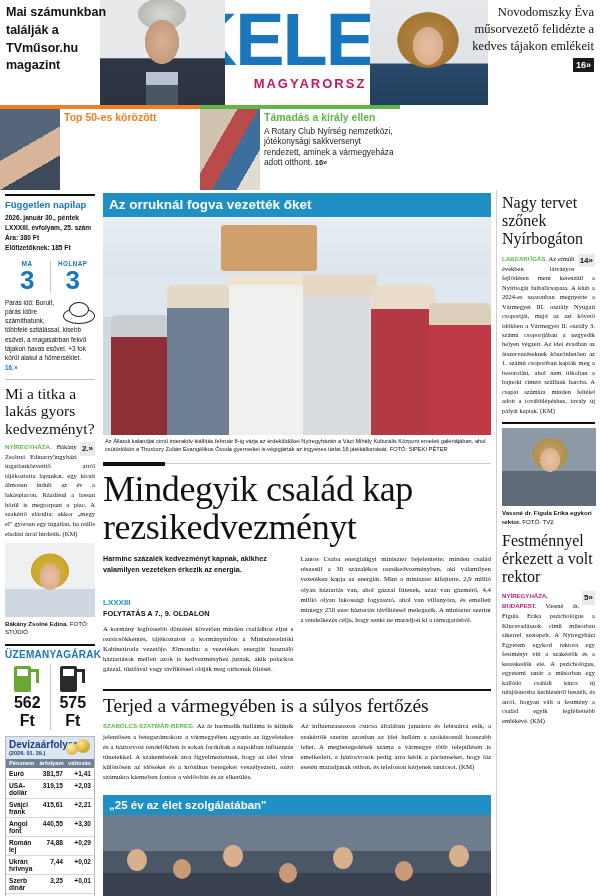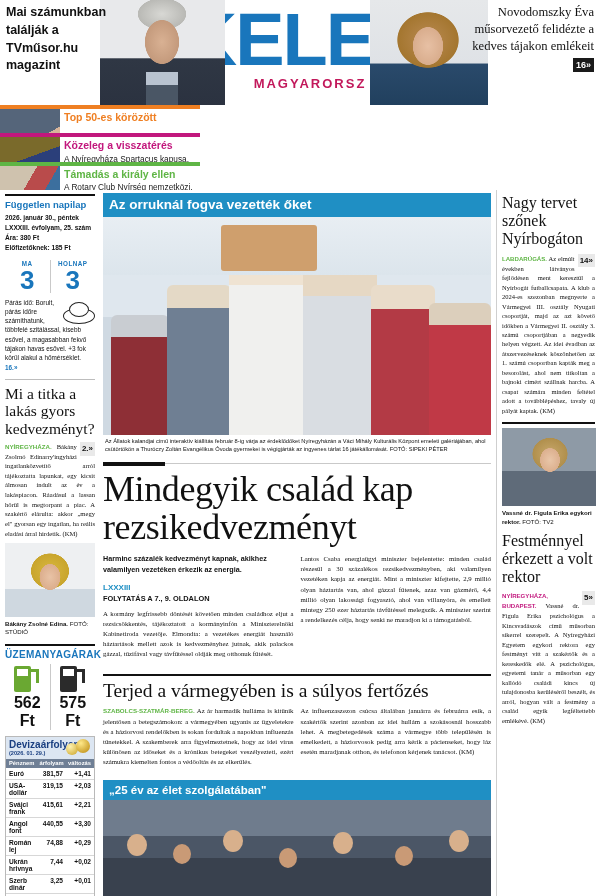--- a/index.html
+++ b/index.html
@@ -51,21 +51,21 @@
   }
   .mast-photo-right {
     position:absolute; right:112px; top:0; width:118px; height:105px; z-index:4;
     background:
       radial-gradient(ellipse 24px 30px at 58px 46px, #e7c0a4 0%, #d9ad8d 62%, rgba(0,0,0,0) 64%),
       radial-gradient(ellipse 42px 38px at 58px 40px, #b98a52 0%, #a4762f 72%, rgba(0,0,0,0) 74%),
       linear-gradient(#e6e8ea 0%, #dfe2e6 60%, #2a4a6b 61%, #21405e 100%);
   }
 
   
-  .promo-strip { display:flex; width:600px; height:85px;flex-direction:column; }
+  .promo-strip { display:flex; width:600px; height:85px; }
   .promo { position:relative; display:flex; width:200px; height:85px; overflow:hidden; }
   .promo .bar { position:absolute; left:0; top:0; right:0; height:4px; }
   .promo .thumb { width:60px; height:81px; margin-top:4px; flex:0 0 60px; }
   .promo .ptxt { flex:1; padding:7px 4px 0 4px; }
   .promo h3 { margin:0 0 2px 0; font-size:10.5px; font-weight:bold; line-height:1.1; }
   .promo p  { margin:0; font-size:8.3px; line-height:1.27; color:#1a1a1a; }
   .promo .pg { font-weight:bold; font-size:7.5px; }
   .p1 .bar{ background:#ef7f22;} .p1 h3{color:#ef7f22;}
   .p2 .bar{ background:#c2177d;} .p2 h3{color:#c2177d;}
   .p3 .bar{ background:#5fb545;} .p3 h3{color:#5fb545;}
@@ -139,21 +139,21 @@
   .lp-kid { position:absolute; bottom:0; border-radius:6px 6px 0 0; }
   .lead-cap { font-size:5.7px; line-height:1.4; padding:3px 2px 0 2px; margin:0; font-weight:bold; }
   .lead-cap span { font-weight:normal; }
   .mid-rule { display:flex; align-items:center; margin:8px 0 4px 0; }
   .mid-rule .thick { width:62px; height:4px; background:#111; }
   .mid-rule .thin  { flex:1; height:1px; background:#c9c9c9; }
   .main-hl { font-family:"Liberation Serif", serif; font-size:36px; line-height:1.07;
              font-weight:normal; margin:0 0 7px 0; letter-spacing:-.4px; }
   .mid-cols { display:flex; gap:7px; }
   .mc { flex:1; }
-  .standfirst { font-size:7.2px; font-weight:bold; line-height:1.5; margin:0 0 7px 0; }
+  .standfirst { font-size:7.2px; font-weight:bold; line-height:1.5; margin:0 0 22px 0; }
   .city { font-size:8px; font-weight:bold; color:#1f8fc4; margin:0 0 2px 0; }
   .cont { font-size:7.4px; font-weight:bold; margin:0 0 6px 0; }
   .txt-justify { font-family:"Liberation Serif", serif; font-size:6.8px; line-height:1.5; text-align:justify; margin:0 0 5px 0; }
   .mid-rule2 { border-top:2px solid #111; margin:9px 0 4px 0; }
   .hl2 { font-family:"Liberation Serif", serif; font-size:19.5px; line-height:1.12; margin:0 0 5px 0; font-weight:normal; }
   .blue-bar { background:#1f8fc4; color:#fff; font-size:11.5px; font-weight:bold; padding:4px 6px; margin-top:8px; }
   .bottom-photo { width:100%; height:96px;
      background:linear-gradient(#6f7c8d 0 38%,#4b5666 38% 60%,#39414e 60% 100%); position:relative; overflow:hidden; }
   .bp-head { position:absolute; border-radius:50%; background:#d8b08c; }
 
@@ -186,29 +186,20 @@
   </div>
 
   <div class="promo-strip">
     <div class="promo p1">
       <div class="bar"></div>
       <div class="thumb th1"></div>
       <div class="ptxt">
         <h3>Top 50-es körözött</h3>
       </div>
     </div>
-    <div class="promo p2">
-      <div class="bar"></div>
-      <div class="thumb th2"></div>
-      <div class="ptxt">
-        <h3>Közeleg a visszatérés</h3>
-        <p><span>A Nyíregyháza Spartacus kapusa, Tóth Balázs a sérülése után már a csapattal edz, néhány hét múlva pedig pályára is léphet.</span>
-          <span class="pg">14»</span></p>
-      </div>
-    </div>
     <div class="promo p3">
       <div class="bar"></div>
       <div class="thumb th3"></div>
       <div class="ptxt">
         <h3>Támadás a király ellen</h3>
         <p><span>A Rotary Club Nyírség nemzetközi, jótékonysági sakkversenyt rendezett, aminek a vármegyeháza adott otthont.</span>
           <span class="pg">16»</span></p>
       </div>
     </div>
   </div>

